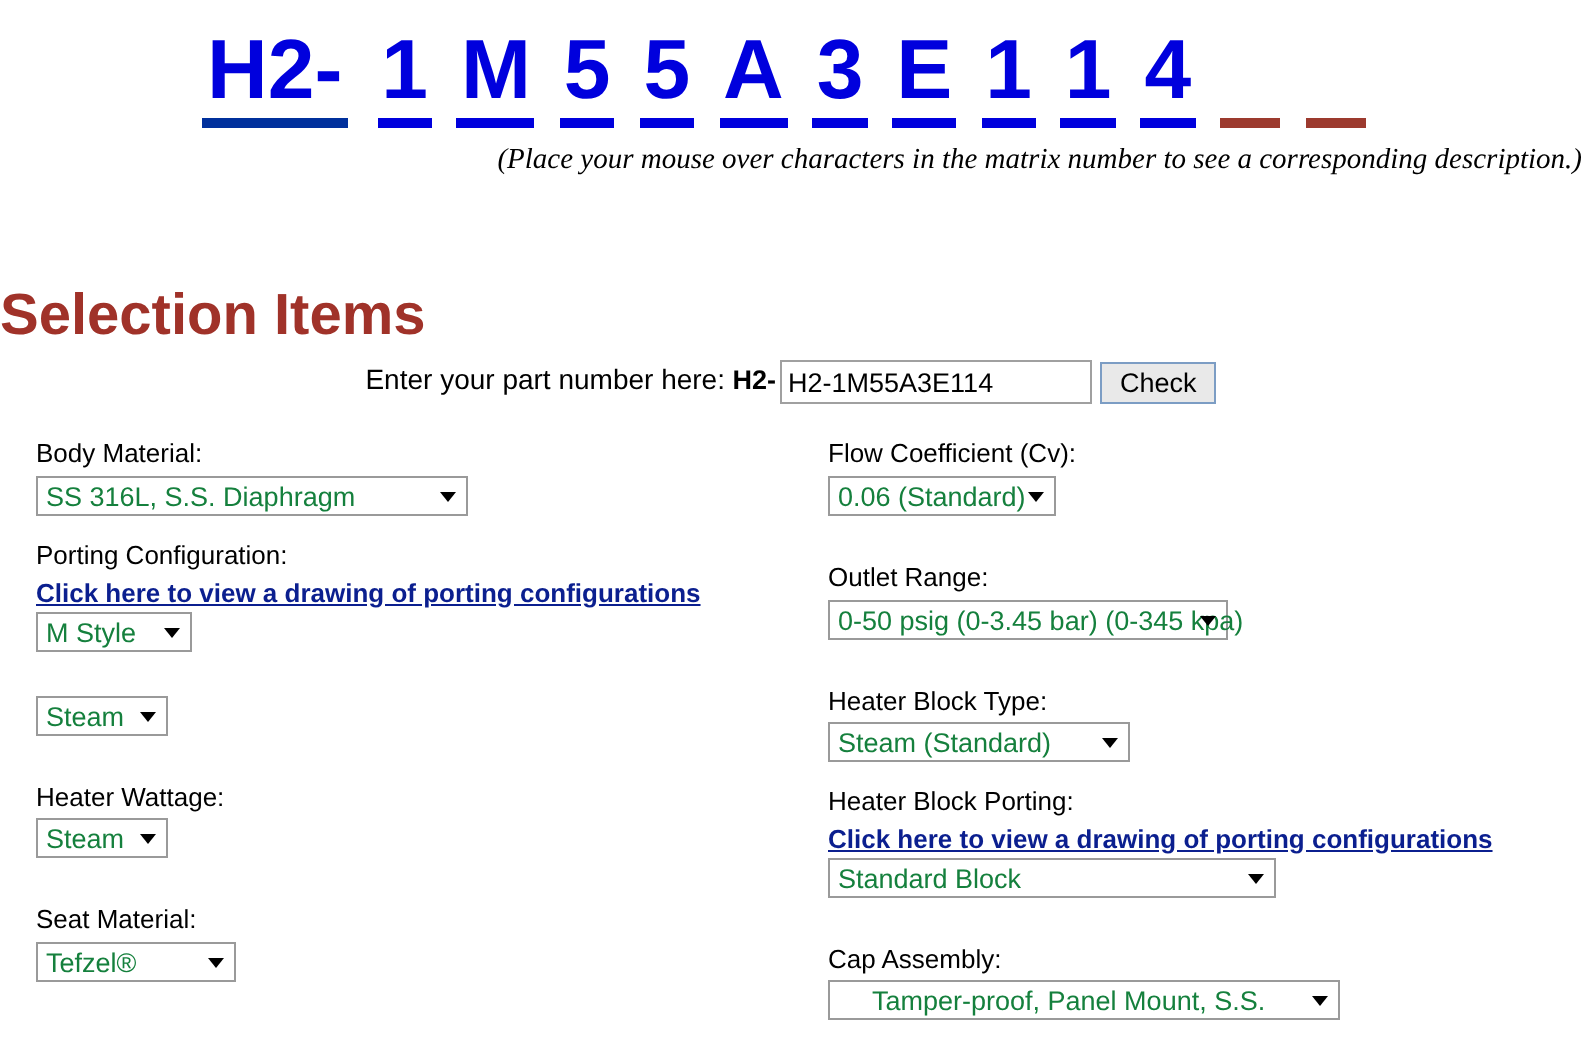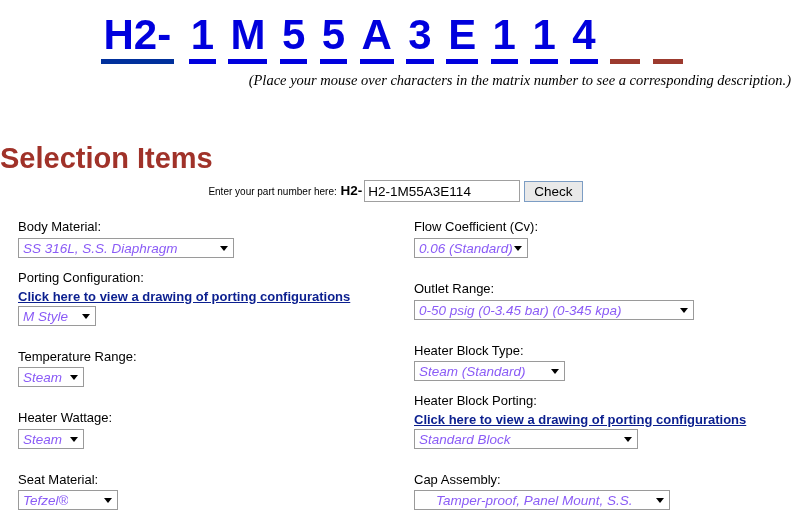--- a/index.html
+++ b/index.html
@@ -73,21 +73,21 @@
     line-height: 1.05;
   }
 
   
   #partnumber-row {
     text-align: center;
     margin-top: 7px;
     font-size: 13.5px;
     white-space: nowrap;
   }
-  #partnumber-label { font-size: 10px; }
+  #partnumber-label { font-size: 14px; }
   #partnumber-prefix { font-weight: bold; }
   #partnumber-input {
     font-family: "Liberation Sans", sans-serif;
     font-size: 13.5px;
     width: 148px;
     height: 18px;
     padding: 1px 3px;
     border: 1px solid #a0a0a0;
     background: #ffffff;
     color: #000;
@@ -135,33 +135,32 @@
     color: #0b1f8f;
     margin-bottom: 2px;
     cursor: pointer;
     white-space: nowrap;
   }
 
   
   .sel {
     font-family: "Liberation Sans", sans-serif;
     font-size: 13.5px;
-    color: #8b5cf6;
+    color: #15803d;
     background: #ffffff;
     border: 1px solid #9a9a9a;
     padding: 1px 20px 1px 4px;
     height: 20px;
     line-height: 18px;
     display: inline-block;
     position: relative;
     box-sizing: border-box;
     white-space: nowrap;
     cursor: pointer;
     vertical-align: middle;
-    font-style: italic;
   }
   .sel .arrow {
     position: absolute;
     right: 5px;
     top: 50%;
     margin-top: -2px;
     width: 0; height: 0;
     border-left: 4px solid transparent;
     border-right: 4px solid transparent;
     border-top: 5px solid #000000;
@@ -172,21 +171,21 @@
   }
 
   
   .w-body    { width: 216px; }
   .w-porting { width: 78px; }
   .w-temp    { width: 66px; }
   .w-heatw   { width: 66px; }
   .w-seat    { width: 100px; }
 
   .w-cv      { width: 114px; }
-  .w-outlet  { width: 280px; }
+  .w-outlet  { width: 200px; }
   .w-hbtype  { width: 151px; }
   .w-hbport  { width: 224px; }
   .w-cap     { width: 256px; padding-left: 21px; }
 </style>
 </head>
 <body>
 
 <div id="matrix-header">
   <div class="matrix-row">
 
@@ -229,21 +228,20 @@
     <div class="field gap">
       <div class="field-label">Porting Configuration:</div>
       <a class="field-link" href="#">Click here to view a drawing of porting configurations</a>
       <div class="sel w-porting">
         <span class="val">M Style</span>
         <span class="arrow"></span>
       </div>
     </div>
 
     <div class="field gap">
-      <div class="field-label">Temperature Range:</div>
       <div class="sel w-temp">
         <span class="val">Steam</span>
         <span class="arrow"></span>
       </div>
     </div>
 
     <div class="field gap">
       <div class="field-label">Heater Wattage:</div>
       <div class="sel w-heatw">
         <span class="val">Steam</span>

